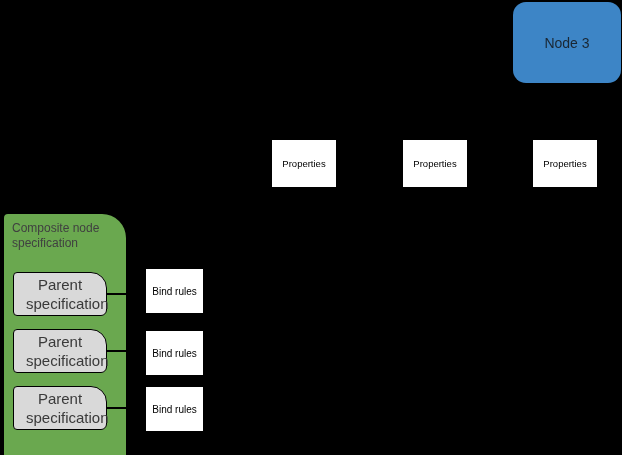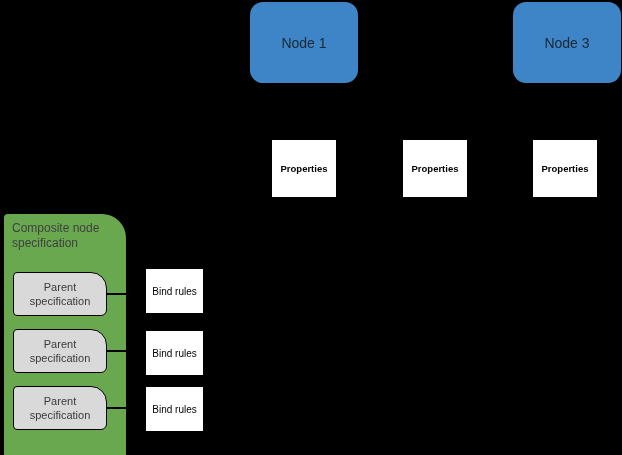--- a/index.html
+++ b/index.html
@@ -32,25 +32,25 @@
     color: #1a2733;
     font-size: 14px;
   }
   .node-1 { left: 250px; width: 108px; }
   .node-2 { left: 382px; width: 105px; }
   .node-3 { left: 513px; width: 108px; }
   
   .props {
     top: 140px;
     width: 64px;
-    height: 57px;
+    height: 47px;
     background: #ffffff;
     color: #000000;
     font-size: 9.5px;
-    font-weight: bold;
+    font-weight: normal;
   }
   .props-1 { left: 272px; }
   .props-2 { left: 403px; }
   .props-3 { left: 533px; }
   
   .composite {
     position: absolute;
     left: 4px;
     top: 214px;
     width: 122px;
@@ -70,21 +70,21 @@
   }
   
   .parent {
     left: 13px;
     width: 94px;
     height: 44px;
     background: var(--parent-gray, #d9d9d9);
     border: 1px solid #000000;
     border-radius: 4px 16px 6px 4px;
     color: #3a3a3a;
-    font-size: 11px;
+    font-size: 15px;
     line-height: 1.3;
   }
   .parent span { display: inline-block; max-width: 68px; }
   .parent-1 { top: 272px; }
   .parent-2 { top: 329px; }
   .parent-3 { top: 386px; }
   
   .connector {
     position: absolute;
     left: 106px;
@@ -107,23 +107,20 @@
   }
   .bind-1 { top: 269px; }
   .bind-2 { top: 331px; }
   .bind-3 { top: 387px; }
 </style>
 </head>
 <body>
 
 <div class="stage" style="--bg: #000000; --node-blue: #3d85c6; --composite-green: #6aa84f; --parent-gray: #d9d9d9;">
 
-  <div class="box node node-1">
-    <span>Node 1</span>
-  </div>
   <div class="box node node-3">
     <span>Node 3</span>
   </div>
 
   <div class="box props props-1">
     <span>Properties</span>
   </div>
   <div class="box props props-2">
     <span>Properties</span>
   </div>

